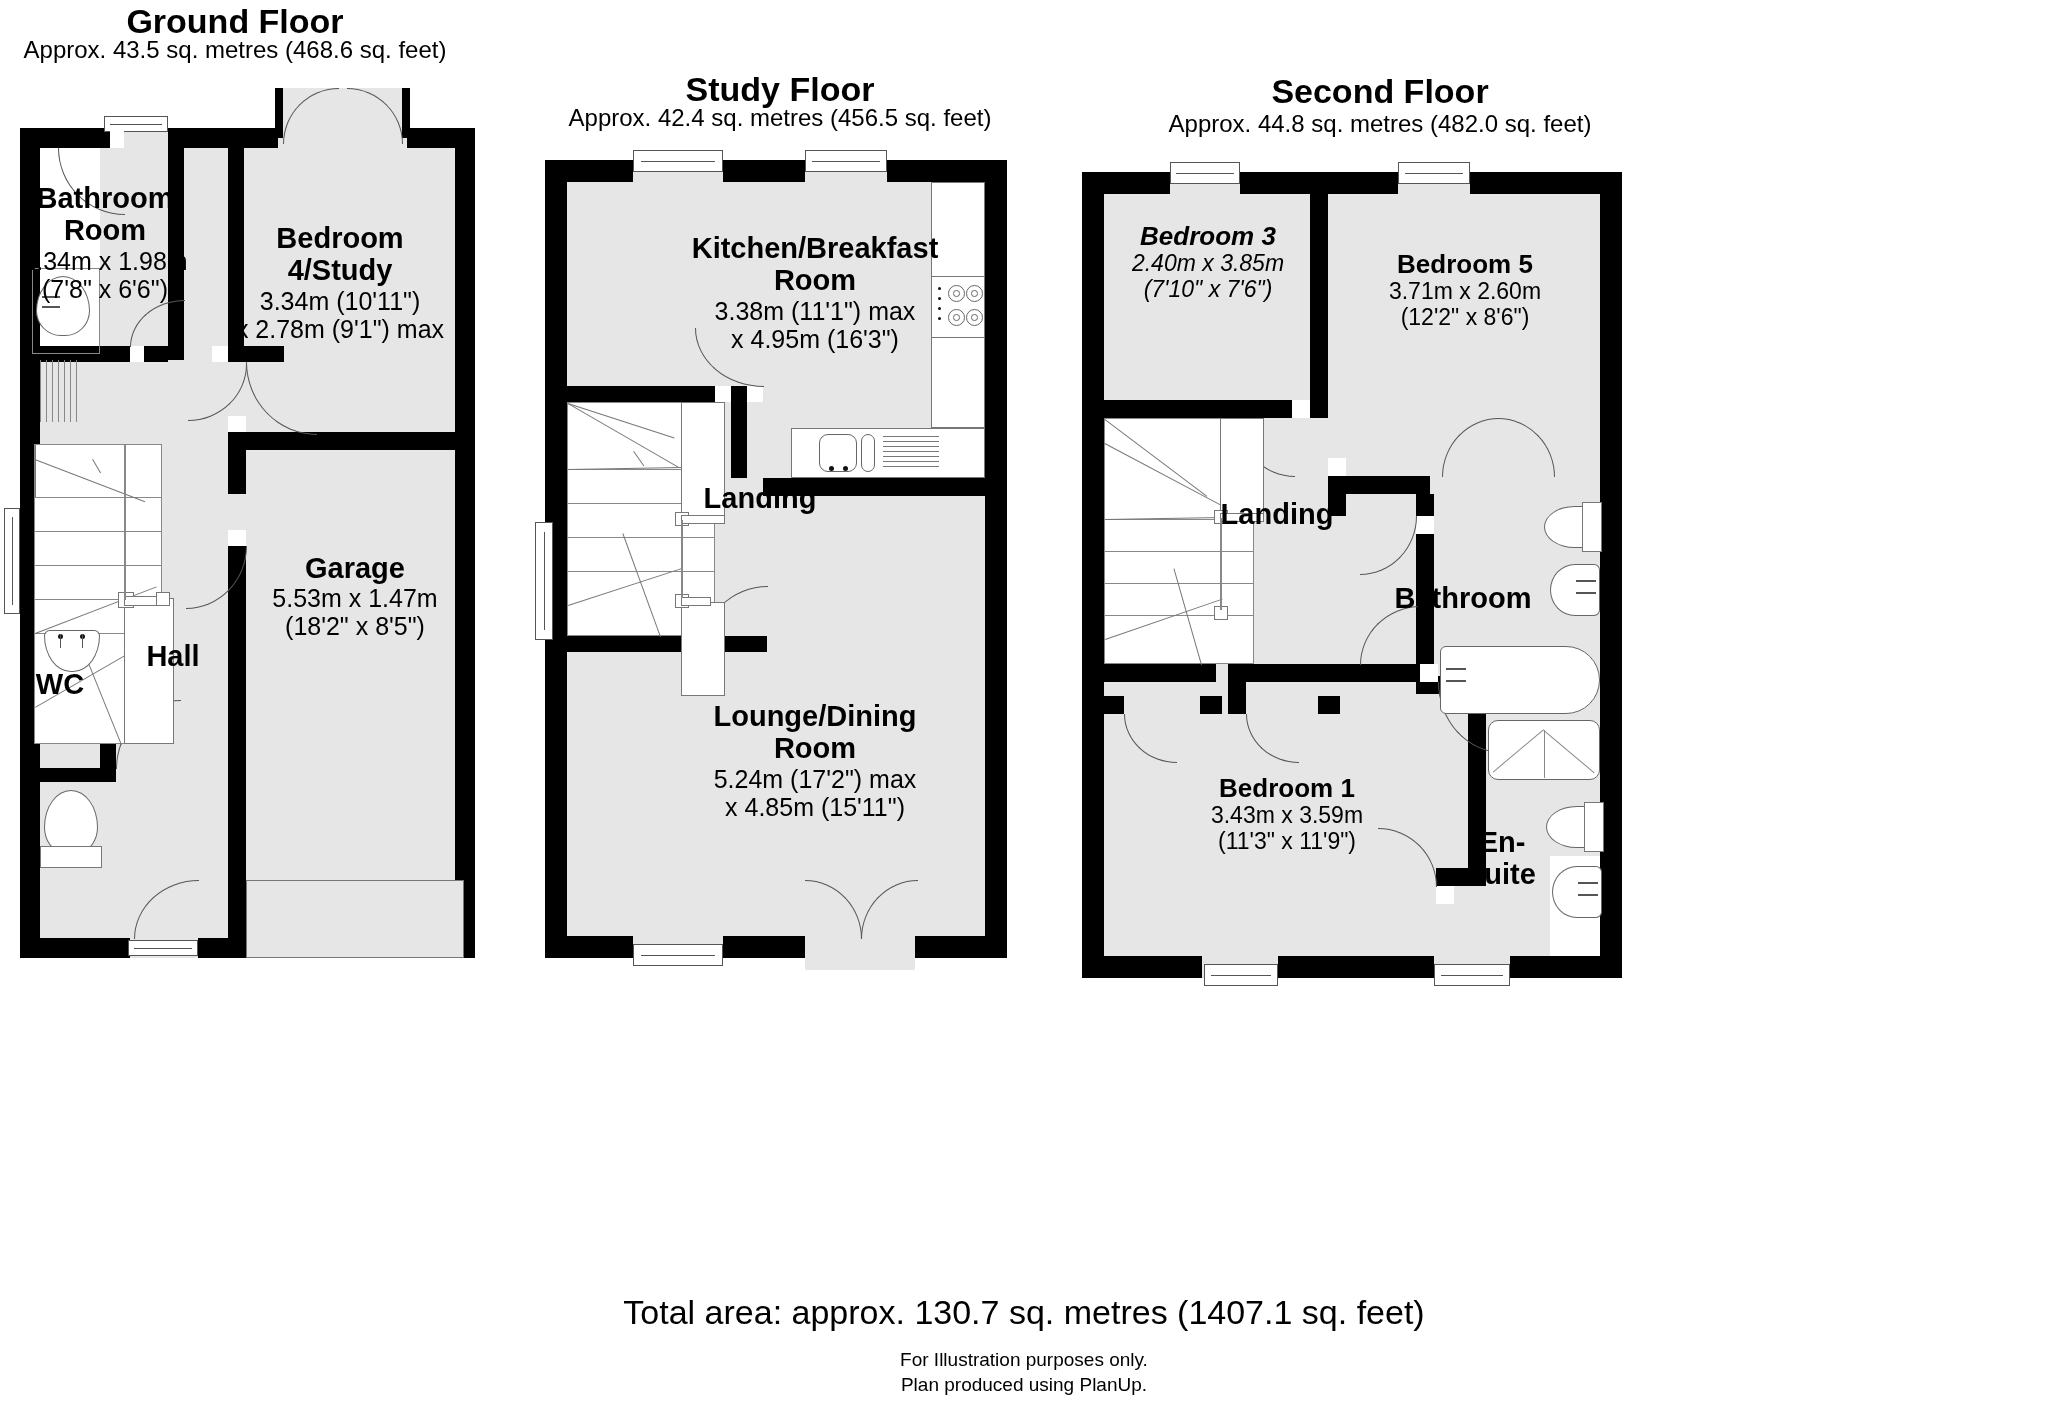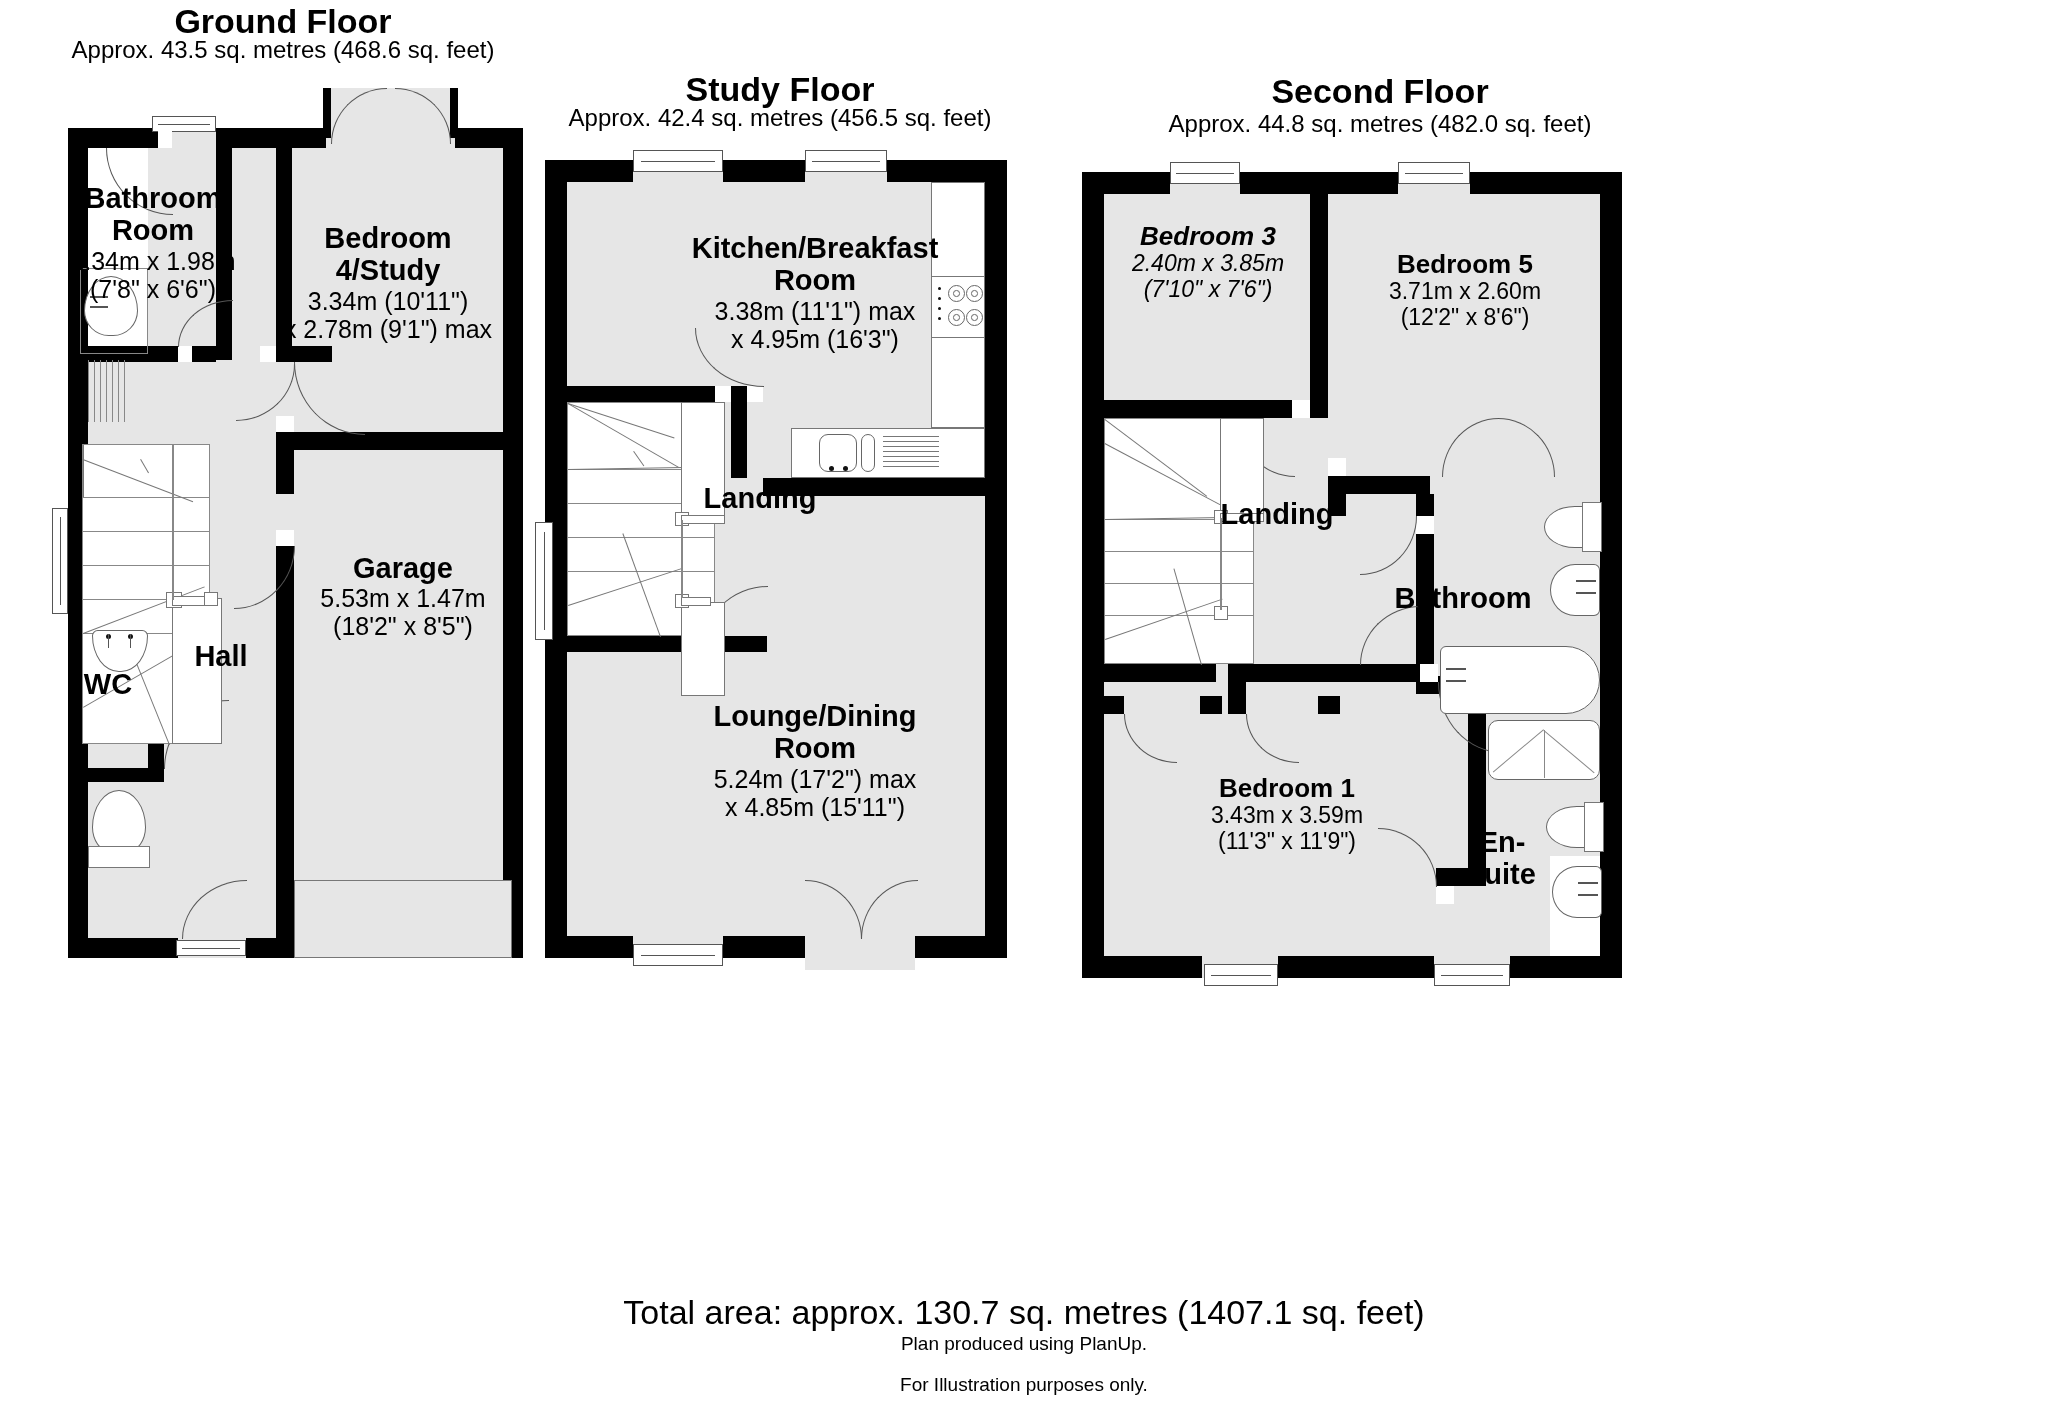--- a/index.html
+++ b/index.html
@@ -58,21 +58,21 @@
   .radlines{position:absolute;}
   .radlines i{display:block;width:0;border-left:1.2px solid #888;height:100%;float:left;margin-right:5px;}
 
   .foot{position:absolute;text-align:center;width:100%;left:0;}
   .foot .total{font-size:34px;}
   .foot .small{font-size:19px;line-height:1.3;}
 </style>
 </head>
 <body>
 
-<div class="floor" style="left:0;top:0;width:500px;height:1290px;margin-left:48px;">
+<div class="floor" style="left:0;top:0;width:500px;height:1290px;">
 
   <div class="fl-title" style="left:0;top:2px;width:470px;">Ground Floor</div>
   <div class="fl-sub" style="left:0;top:36px;width:470px;">Approx. 43.5 sq. metres (468.6 sq. feet)</div>
 
   <div class="room" style="left:20px;top:128px;width:455px;height:830px;"></div>
   <div class="room" style="left:275px;top:88px;width:135px;height:50px;"></div>
   <div class="white" style="left:32px;top:142px;width:68px;height:212px;"></div>
 
   <div class="wall" style="left:20px;top:128px;width:20px;height:830px;"></div>
   <div class="wall" style="left:455px;top:128px;width:20px;height:830px;"></div>
@@ -404,15 +404,15 @@
   </div>
 
   <div class="lbl" style="left:372px;top:806px;width:120px;">
     <span class="n">En-</span>
     <span class="n">suite</span>
   </div>
 </div>
 
 <div class="foot" style="top:1293px;">
   <div class="total">Total area: approx. 130.7 sq. metres (1407.1 sq. feet)</div>
+  <div class="small" style="margin-top:16px;">For Illustration purposes only.</div>
   <div class="small">Plan produced using PlanUp.</div>
-  <div class="small" style="margin-top:16px;">For Illustration purposes only.</div>
 </div>
 
 </body></html>

